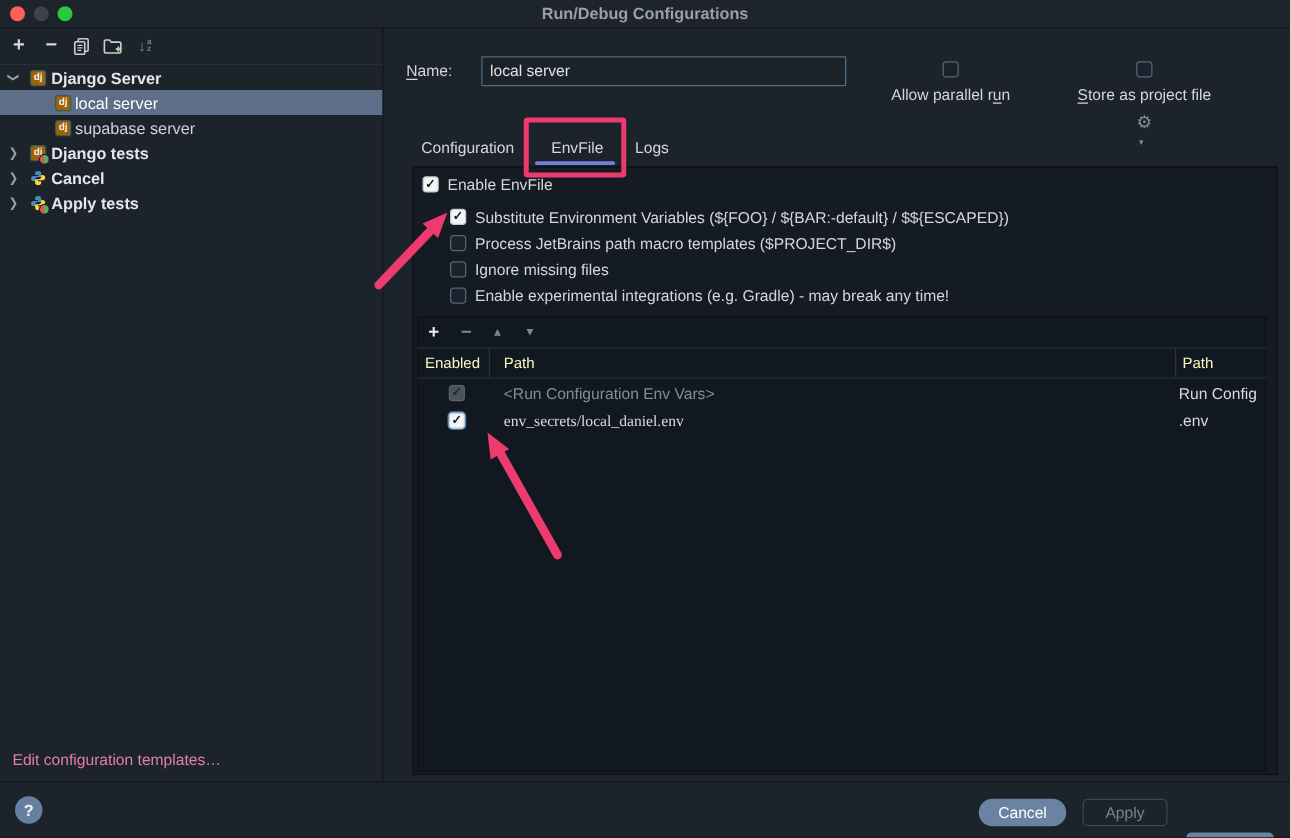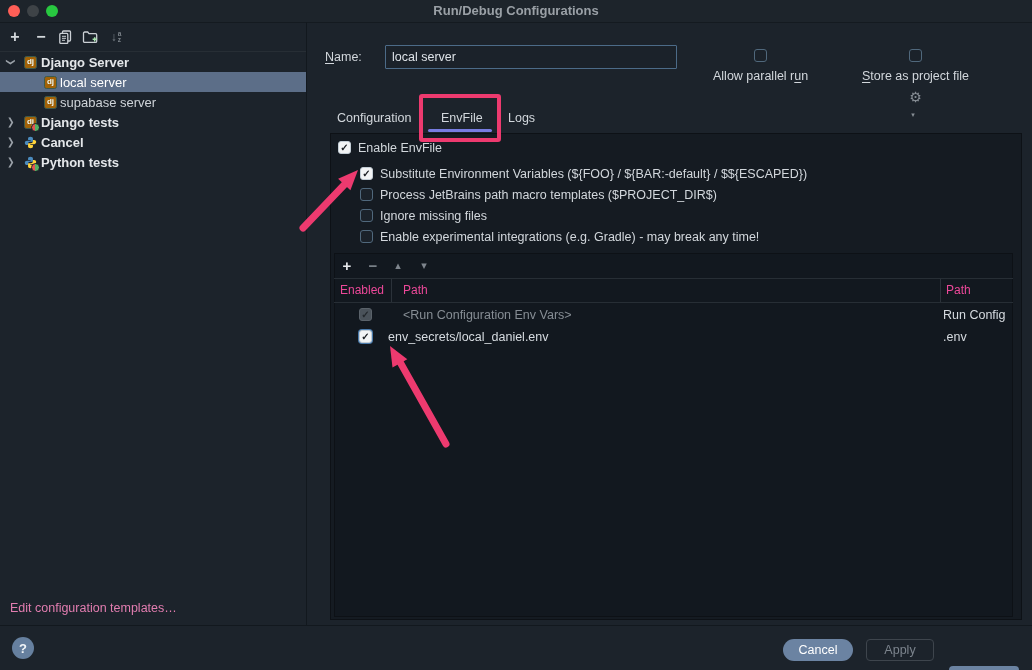--- a/index.html
+++ b/index.html
@@ -61,21 +61,21 @@
   
   .content-panel{left:330px;top:133px;width:692px;height:487px;box-sizing:border-box;
     background:#151b22;border:1px solid #0d1116;}
   .optrow{display:flex;align-items:center;gap:7px;height:15px;}
   .optlabel{white-space:nowrap;color:#d2d7dc;}
   .table-box{left:334px;top:253px;width:679px;height:364px;box-sizing:border-box;
     background:#12181f;border:1px solid #0d1116;}
   .ttb-icon{top:257px;height:16px;display:flex;align-items:center;justify-content:center;}
   .ttb-sep{left:334px;top:278px;width:679px;height:1px;background:#272e35;}
   .thead-sep{left:334px;top:302px;width:679px;height:1px;background:#272e35;}
-  .th{top:283px;color:#ec4899;font-size:12px;}
+  .th{top:283px;color:#fef9c3;font-size:12px;}
   .col-line{top:279px;width:1px;height:23px;background:#2b323a;}
   .trow-text{font-size:12.5px;white-space:nowrap;}
   .dimtext{color:#868d94;}
   .whitetext{color:#d6dbe0;}
   
   .hl-rect{left:419px;top:94px;width:82px;height:48px;box-sizing:border-box;
     border:4px solid #ed3a6f;border-radius:3px;pointer-events:none;}
   .anno-svg{left:0;top:0;pointer-events:none;}
   
   .footer-sep{left:0;top:625px;width:1032px;height:1px;background:#12181e;}
@@ -164,21 +164,21 @@
   </div>
   <div class="abs tree-row" style="top:152px;">
     <span class="chev">❯</span>
     <span class="ticon" style="left:24px;">
       <svg width="13" height="13" viewBox="0 0 16 16">
         <path fill="#4b8bbe" d="M8 1C6 1 5 1.9 5 3.1V5h3.2v.9H3.6C2.1 5.9 1 7 1 8.5S2.1 11 3.6 11H5V9.4C5 8 6.1 7 7.5 7H11V3.1C11 1.9 10 1 8 1z"></path>
         <path fill="#ffd43b" d="M8 15c2 0 3-.9 3-2.1V11H7.8v-.9h4.6c1.5 0 2.6-1.1 2.6-2.6S13.9 5 12.4 5H11v1.6C11 8 9.9 9 8.5 9H5v3.9C5 14.1 6 15 8 15z"></path>
       </svg>
       <span class="test-dot"></span>
     </span>
-    <span class="tlabel bold" style="left:41px;">Python tests</span>
+    <span class="tlabel bold" style="left:41px;">Apply tests</span>
   </div>
 
   <div class="abs edit-link">Edit configuration templates…</div>
   <div class="abs left-divider"></div>
 
   <div class="abs lbl" style="left:325px;top:50px;"><span class="u">N</span><span>ame:</span></div>
   <input class="abs name-input" value="local server" style="">
 
   <div class="abs flagrow" style="left:713px;top:49px;">
     <span class="cb unchecked"></span>
@@ -250,21 +250,21 @@
         <span>✓</span>
       </span>
     <span class="abs trow-text dimtext" style="left:69px;top:4px;">&lt;Run Configuration Env Vars&gt;</span>
     <span class="abs trow-text whitetext" style="left:609px;top:4px;">Run Config</span>
   </div>
 
   <div class="abs" style="left:334px;top:326px;width:679px;height:22px;">
     <span class="cb checked focus abs" style="left:25px;top:4px;">
         <span>✓</span>
       </span>
-    <span class="abs trow-text whitetext" style="left:54px;top:4px;">env_secrets/local_daniel.env</span>
+    <span class="abs trow-text whitetext" style="left:69px;top:4px;font-family:Liberation Serif, serif;">env_secrets/local_daniel.env</span>
     <span class="abs trow-text whitetext" style="left:609px;top:4px;">.env</span>
   </div>
 
   <div class="abs hl-rect"></div>
   <svg class="abs anno-svg" width="1032" height="670" viewBox="0 0 1032 670">
     <g fill="#ed3a6f" stroke="none">
       <path d="M303,228 L345,184" stroke="#ed3a6f" stroke-width="7" stroke-linecap="round"></path>
       <polygon points="358,170 350.4,190.3 338.1,178.7"></polygon>
       <path d="M446,444 L400,362" stroke="#ed3a6f" stroke-width="7" stroke-linecap="round"></path>
       <polygon points="390,346 407.3,359.2 392.5,367.6"></polygon>

